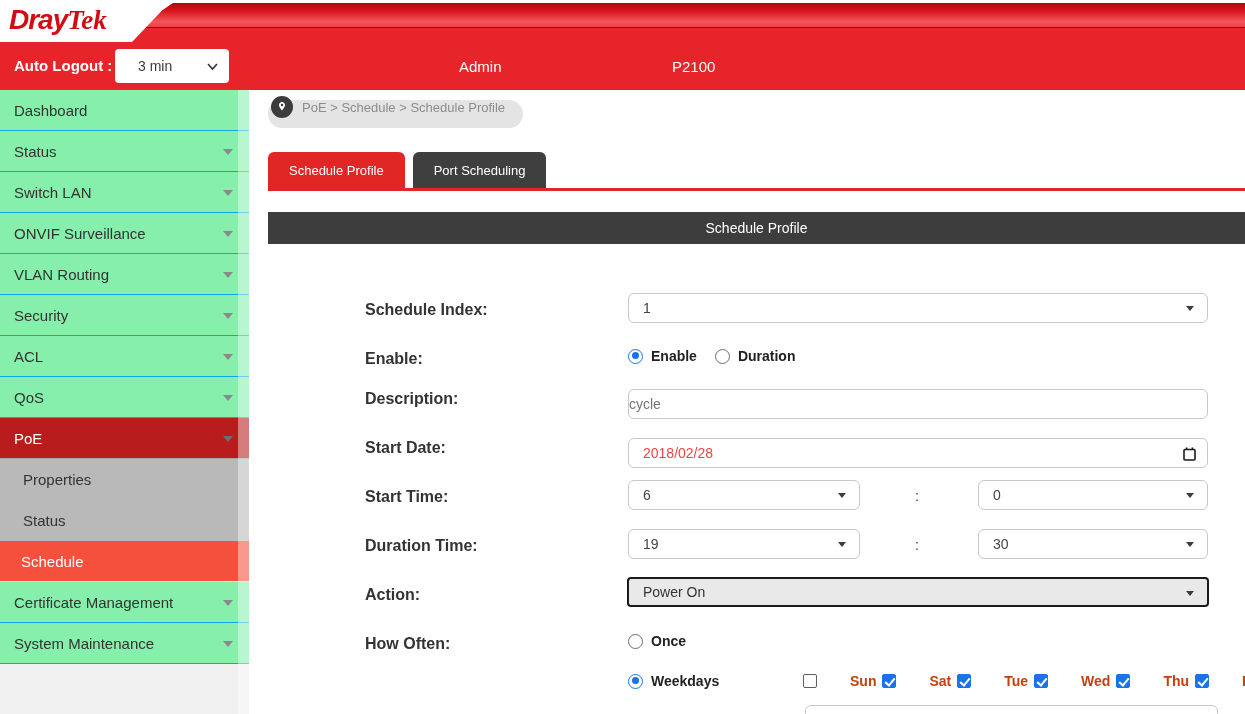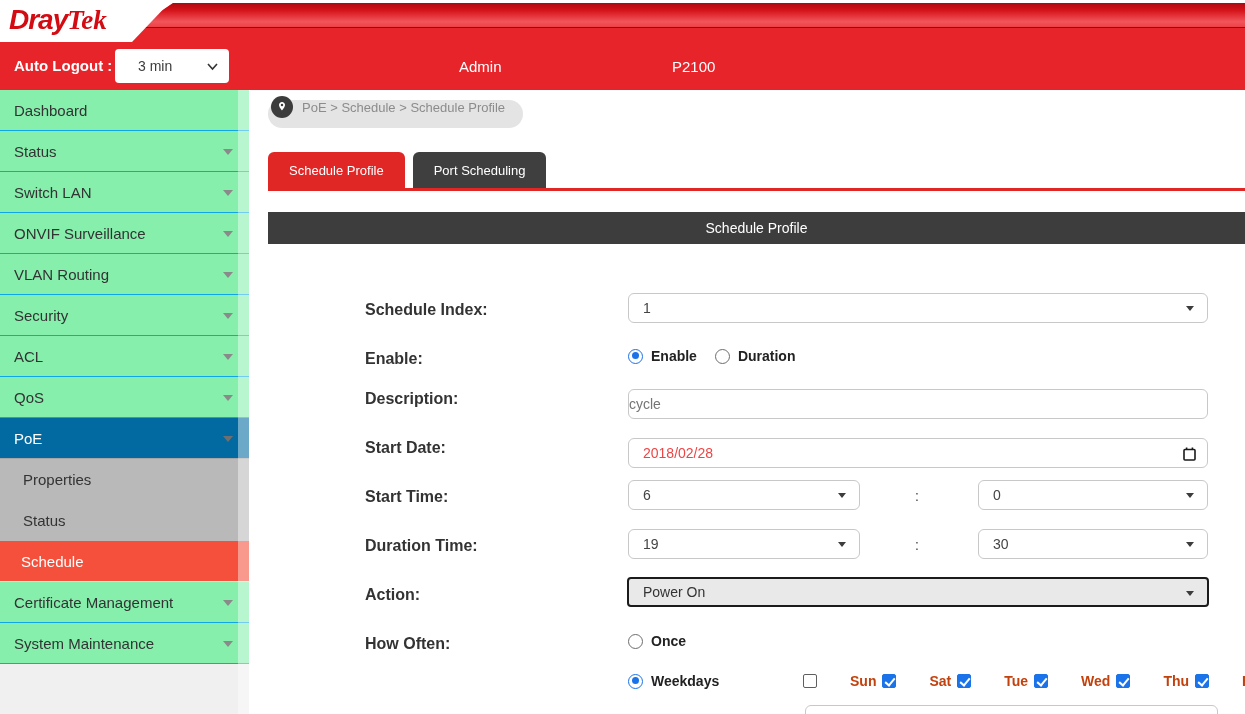--- a/index.html
+++ b/index.html
@@ -34,21 +34,21 @@
   .main { display:flex; width:100%; height:624px; }
 
   
   .sidebar { position:relative; width:249px; height:100%; background:#f0f0f0; flex:0 0 249px; overflow:hidden; }
   .sb-item { position:relative; height:41px; display:flex; align-items:center;
     padding-left:14px; font-size:15px; color:#333; cursor:pointer;
     border-bottom:1px solid #0ea5e9; background:#86efac; }
   .sb-caret { position:absolute; right:16px; top:18px; width:0; height:0;
     border-left:5px solid transparent; border-right:5px solid transparent;
     border-top:6px solid #8a8a8a; }
-  .sb-item.grp-head { background:#0369a1; color:#fff; border-bottom:1px solid #a6a6a6; }
+  .sb-item.grp-head { background:#b91c1c; color:#fff; border-bottom:1px solid #a6a6a6; }
   .sb-item.grp-head .sb-caret { border-top-color:#6f6f6f; }
   .sb-item.grp-sub { background:#b9b9b9; color:#333; padding-left:23px; border-bottom:none; }
   .sb-item.grp-active { background:#f4503c; color:#fff; padding-left:21px; border-bottom:1px solid #e2e2e2; }
   .sb-scrollstrip { position:absolute; top:0; right:0; width:11px; height:100%;
     background:rgba(255,255,255,0.42); z-index:5; }
 
   
   .content { position:relative; flex:1; height:100%; background:#fff; overflow:hidden; }
 
   .breadcrumb { position:absolute; left:19px; top:10px; height:28px; background:#e4e4e4;

